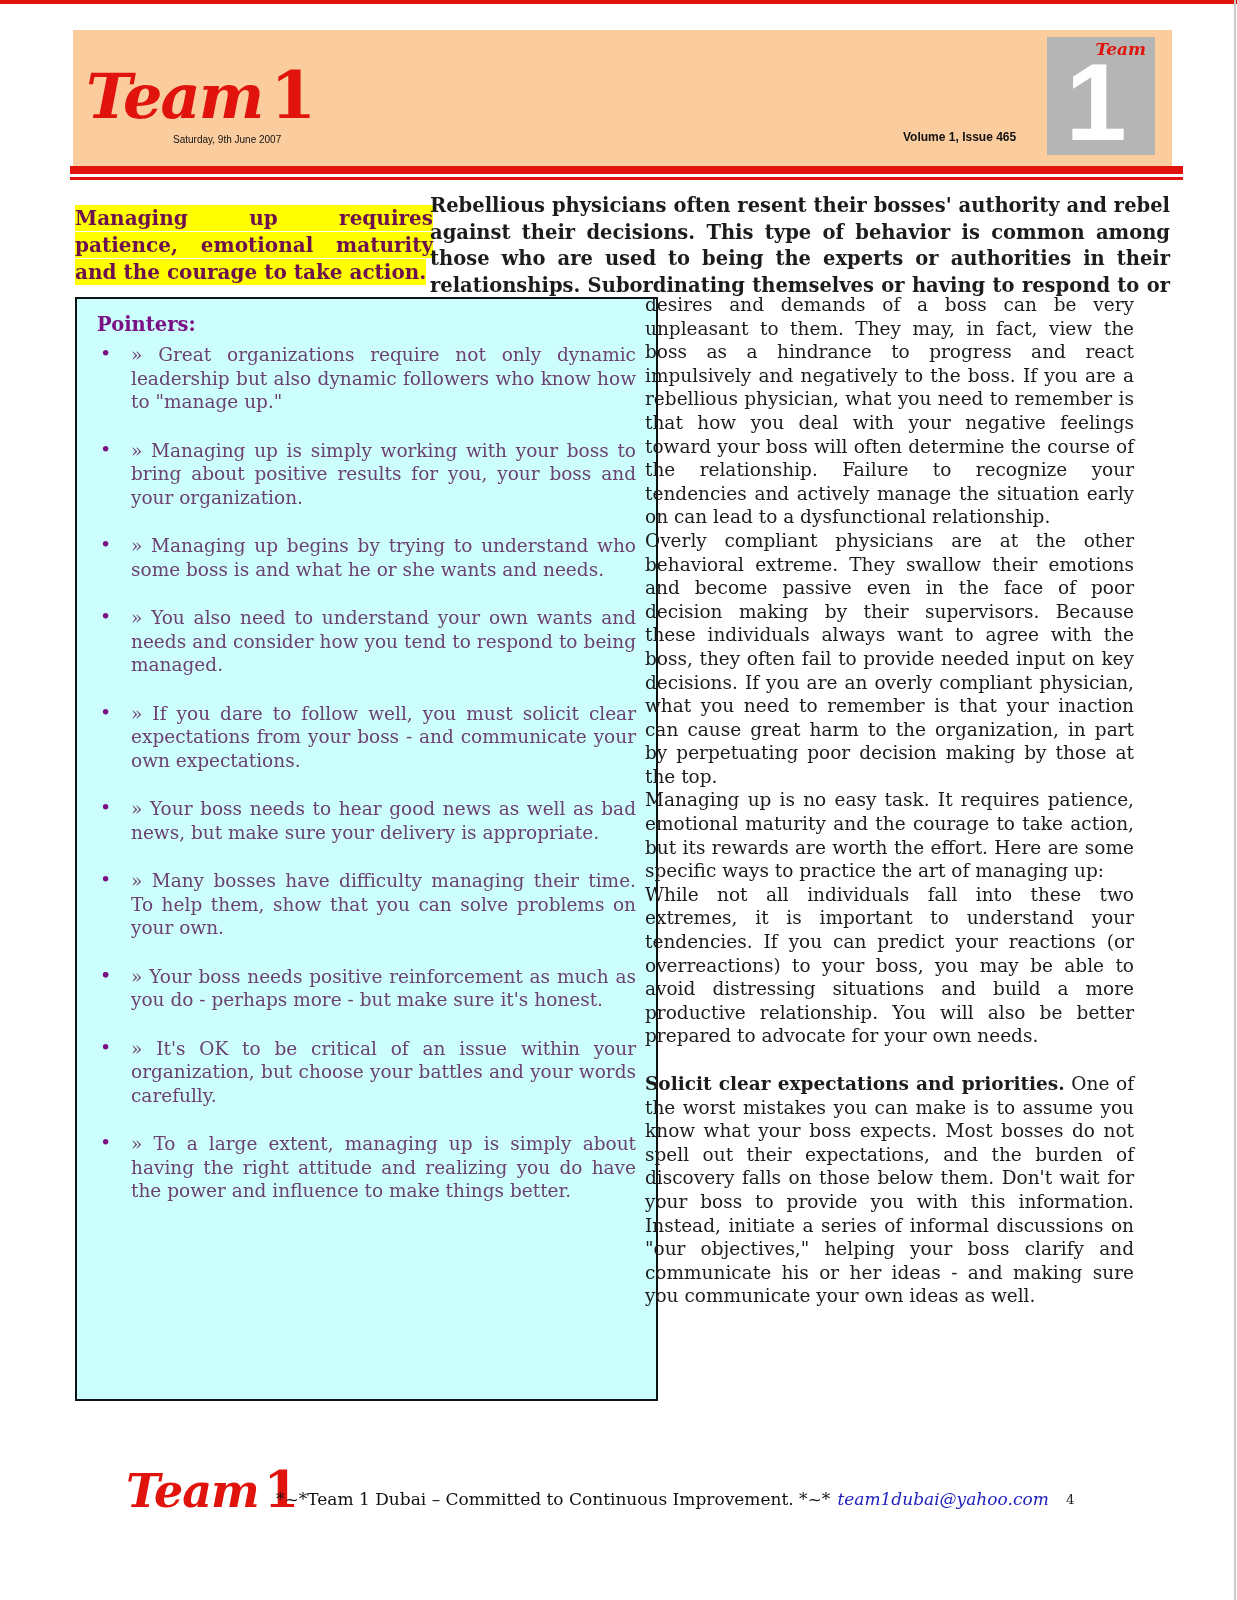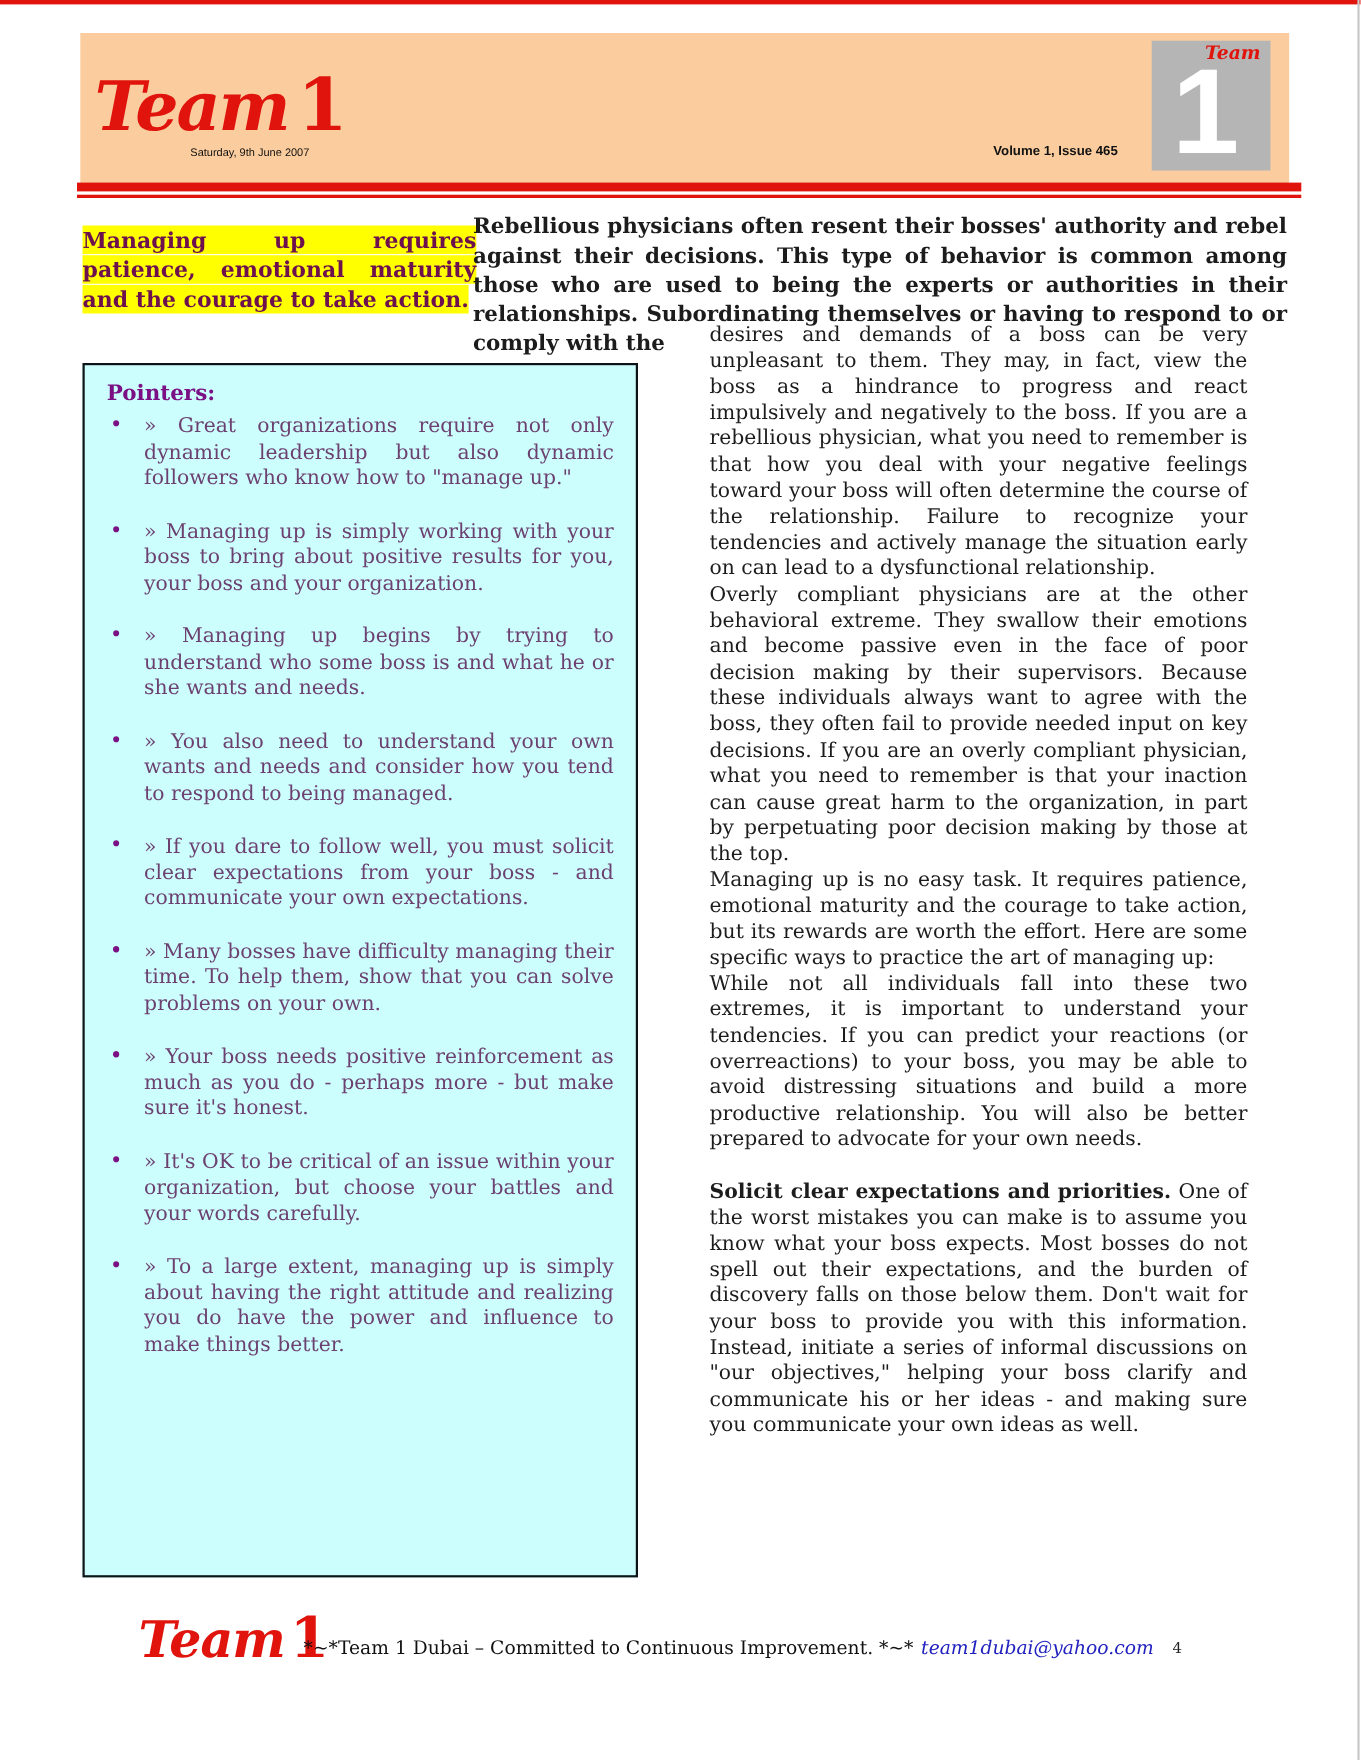--- a/index.html
+++ b/index.html
@@ -29,21 +29,21 @@
   .rule-thin{position:absolute;left:70px;top:177px;width:1113px;height:3px;background:var(--red);}
 
   
   .headline{position:absolute;left:75px;top:205px;width:358px;text-align:justify;
     font-weight:bold;font-size:20px;line-height:27px;color:var(--maroon);}
   .headline .hl{background:var(--yellow);padding:1px 0;}
   .intro{position:absolute;left:430px;top:193px;width:740px;text-align:justify;
     font-size:19.5px;line-height:26.5px;color:var(--ink);font-weight:bold;}
 
   
-  .pointers-box{position:absolute;left:75px;top:330px;width:505px;height:1104px;box-sizing:border-box;
+  .pointers-box{position:absolute;left:75px;top:297px;width:583px;height:1104px;box-sizing:border-box;
     background:var(--boxbg);border:2px solid var(--boxborder);padding:12px 20px 12px 18px;overflow:hidden;}
   .pointers-title{font-size:19.5px;font-weight:bold;color:var(--purple);margin:2px 0 7px 2px;}
   .pointers-box ul{list-style:none;margin:0;padding:0;}
   .pointers-box li{position:relative;padding-left:36px;margin-bottom:25px;text-align:justify;
     font-size:18.5px;line-height:23.5px;color:var(--plum);}
   .pointers-box li .dot{position:absolute;left:5px;top:-1px;color:var(--purple);font-size:19px;}
 
   
   .article{position:absolute;left:645px;top:293px;width:489px;text-align:justify;
     font-size:18.5px;line-height:23.6px;color:var(--ink);}
@@ -85,21 +85,21 @@
 <div class="intro">Rebellious physicians often resent their bosses' authority and rebel against their decisions. This type of behavior is common among those who are used to being the experts or authorities in their relationships. Subordinating themselves or having to respond to or comply with the</div>
 
 <div class="pointers-box">
   <div class="pointers-title">Pointers:</div>
   <ul>
     <li><span class="dot">•</span><span>» Great organizations require not only dynamic leadership but also dynamic followers who know how to "manage up."</span></li>
     <li><span class="dot">•</span><span>» Managing up is simply working with your boss to bring about positive results for you, your boss and your organization.</span></li>
     <li><span class="dot">•</span><span>» Managing up begins by trying to understand who some boss is and what he or she wants and needs.</span></li>
     <li><span class="dot">•</span><span>» You also need to understand your own wants and needs and consider how you tend to respond to being managed.</span></li>
     <li><span class="dot">•</span><span>» If you dare to follow well, you must solicit clear expectations from your boss - and communicate your own expectations.</span></li>
-    <li><span class="dot">•</span></li>
+    <li><span class="dot">•</span><span>» Your boss needs to hear good news as well as bad news, but make sure your delivery is appropriate.</span></li>
     <li><span class="dot">•</span><span>» Many bosses have difficulty managing their time. To help them, show that you can solve problems on your own.</span></li>
     <li><span class="dot">•</span></li>
     <li><span class="dot">•</span><span>» Your boss needs positive reinforcement as much as you do - perhaps more - but make sure it's honest.</span></li>
     <li><span class="dot">•</span><span>» It's OK to be critical of an issue within your organization, but choose your battles and your words carefully.</span></li>
     <li><span class="dot">•</span><span>» To a large extent, managing up is simply about having the right attitude and realizing you do have the power and influence to make things better.</span></li>
   </ul>
 </div>
 
 <div class="article">
   <p>desires and demands of a boss can be very unpleasant to them. They may, in fact, view the boss as a hindrance to progress and react impulsively and negatively to the boss. If you are a rebellious physician, what you need to remember is that how you deal with your negative feelings toward your boss will often determine the course of the relationship. Failure to recognize your tendencies and actively manage the situation early on can lead to a dysfunctional relationship.</p>

